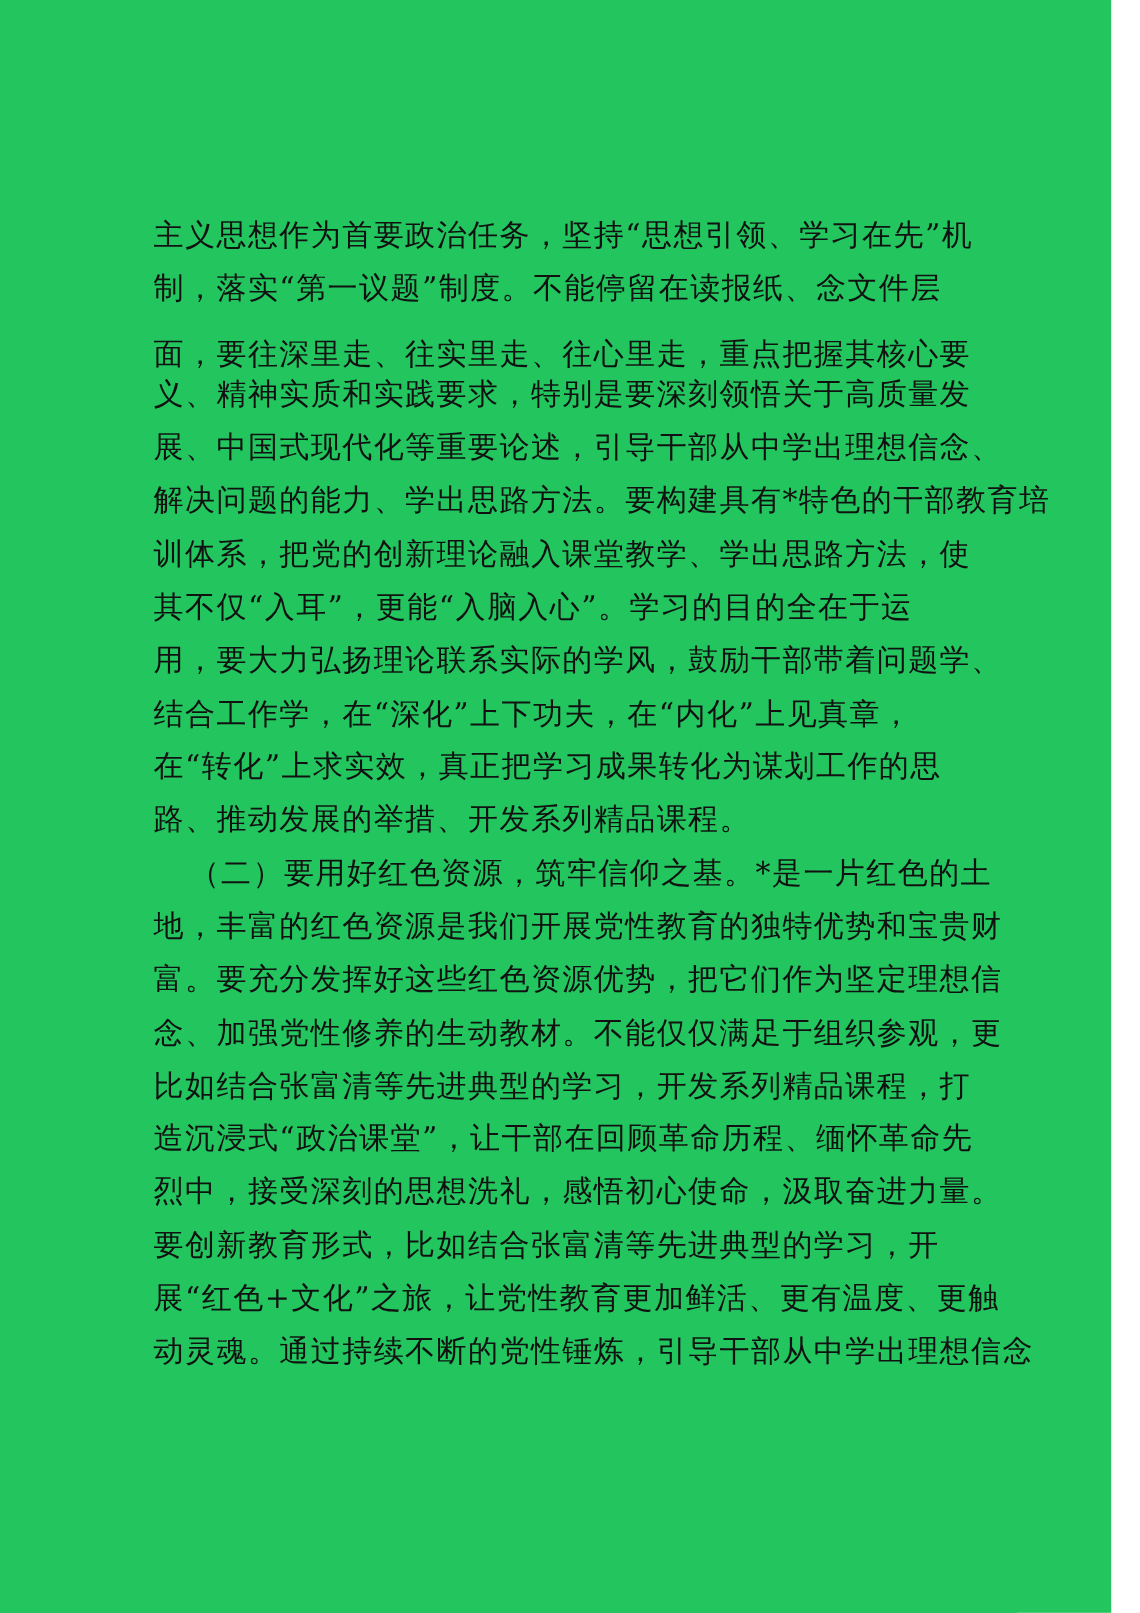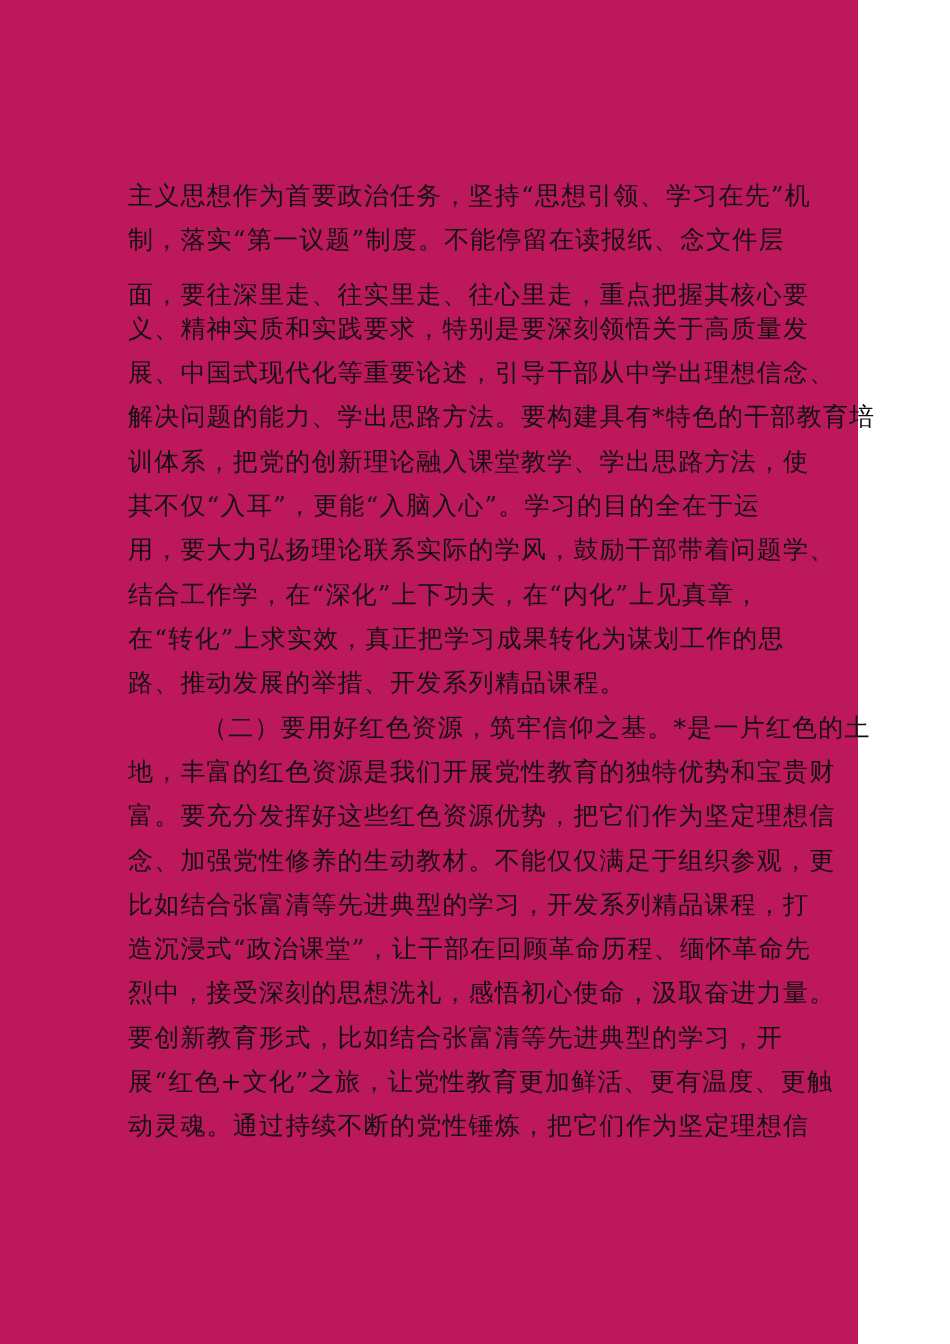--- a/index.html
+++ b/index.html
@@ -1,30 +1,30 @@
 <!DOCTYPE html>
 <html><head>
 <meta charset="utf-8">
 <style>
   html, body { margin: 0; padding: 0; background: #ffffff; }
   body { width: 950px; height: 1344px; position: relative; overflow: hidden; }
   .page {
-    position: absolute; left: 0; top: 0; width: 858px; height: 1344px; background: #be185d;
+    position: absolute; left: 0; top: 0; width: 926px; height: 1344px; background: #22c55e;
   }
   .line {
     position: absolute;
     left: 128px;
     font-family: "DejaVu Serif", "Liberation Serif", serif;
     font-size: 25px;
     line-height: 30px;
     color: #111111;
     white-space: nowrap;
     letter-spacing: 1.2px;
   }
-  .indent { left: 158px; margin-left: 44px; }
+  .indent { left: 158px; }
 </style>
 </head>
 <body>
 
 <div class="page">
 
   <div>
     <div class="line" style="top:181px">主义思想作为首要政治任务，坚持“思想引领、学习在先”机</div>
     <div class="line" style="top:225px">制，落实“第一议题”制度。不能停留在读报纸、念文件层</div>
     <div class="line" style="top:280px">面，要往深里走、往实里走、往心里走，重点把握其核心要</div>
@@ -42,15 +42,15 @@
   <div>
     <div class="line indent" style="top:713px">（二）要用好红色资源，筑牢信仰之基。*是一片红色的土</div>
     <div class="line" style="top:757px">地，丰富的红色资源是我们开展党性教育的独特优势和宝贵财</div>
     <div class="line" style="top:801px">富。要充分发挥好这些红色资源优势，把它们作为坚定理想信</div>
     <div class="line" style="top:846px">念、加强党性修养的生动教材。不能仅仅满足于组织参观，更</div>
     <div class="line" style="top:890px">比如结合张富清等先进典型的学习，开发系列精品课程，打</div>
     <div class="line" style="top:934px">造沉浸式“政治课堂”，让干部在回顾革命历程、缅怀革命先</div>
     <div class="line" style="top:978px">烈中，接受深刻的思想洗礼，感悟初心使命，汲取奋进力量。</div>
     <div class="line" style="top:1023px">要创新教育形式，比如结合张富清等先进典型的学习，开</div>
     <div class="line" style="top:1067px">展“红色+文化”之旅，让党性教育更加鲜活、更有温度、更触</div>
-    <div class="line" style="top:1111px">动灵魂。通过持续不断的党性锤炼，把它们作为坚定理想信</div>
+    <div class="line" style="top:1111px">动灵魂。通过持续不断的党性锤炼，引导干部从中学出理想信念</div>
   </div>
 </div>
 
 </body></html>

